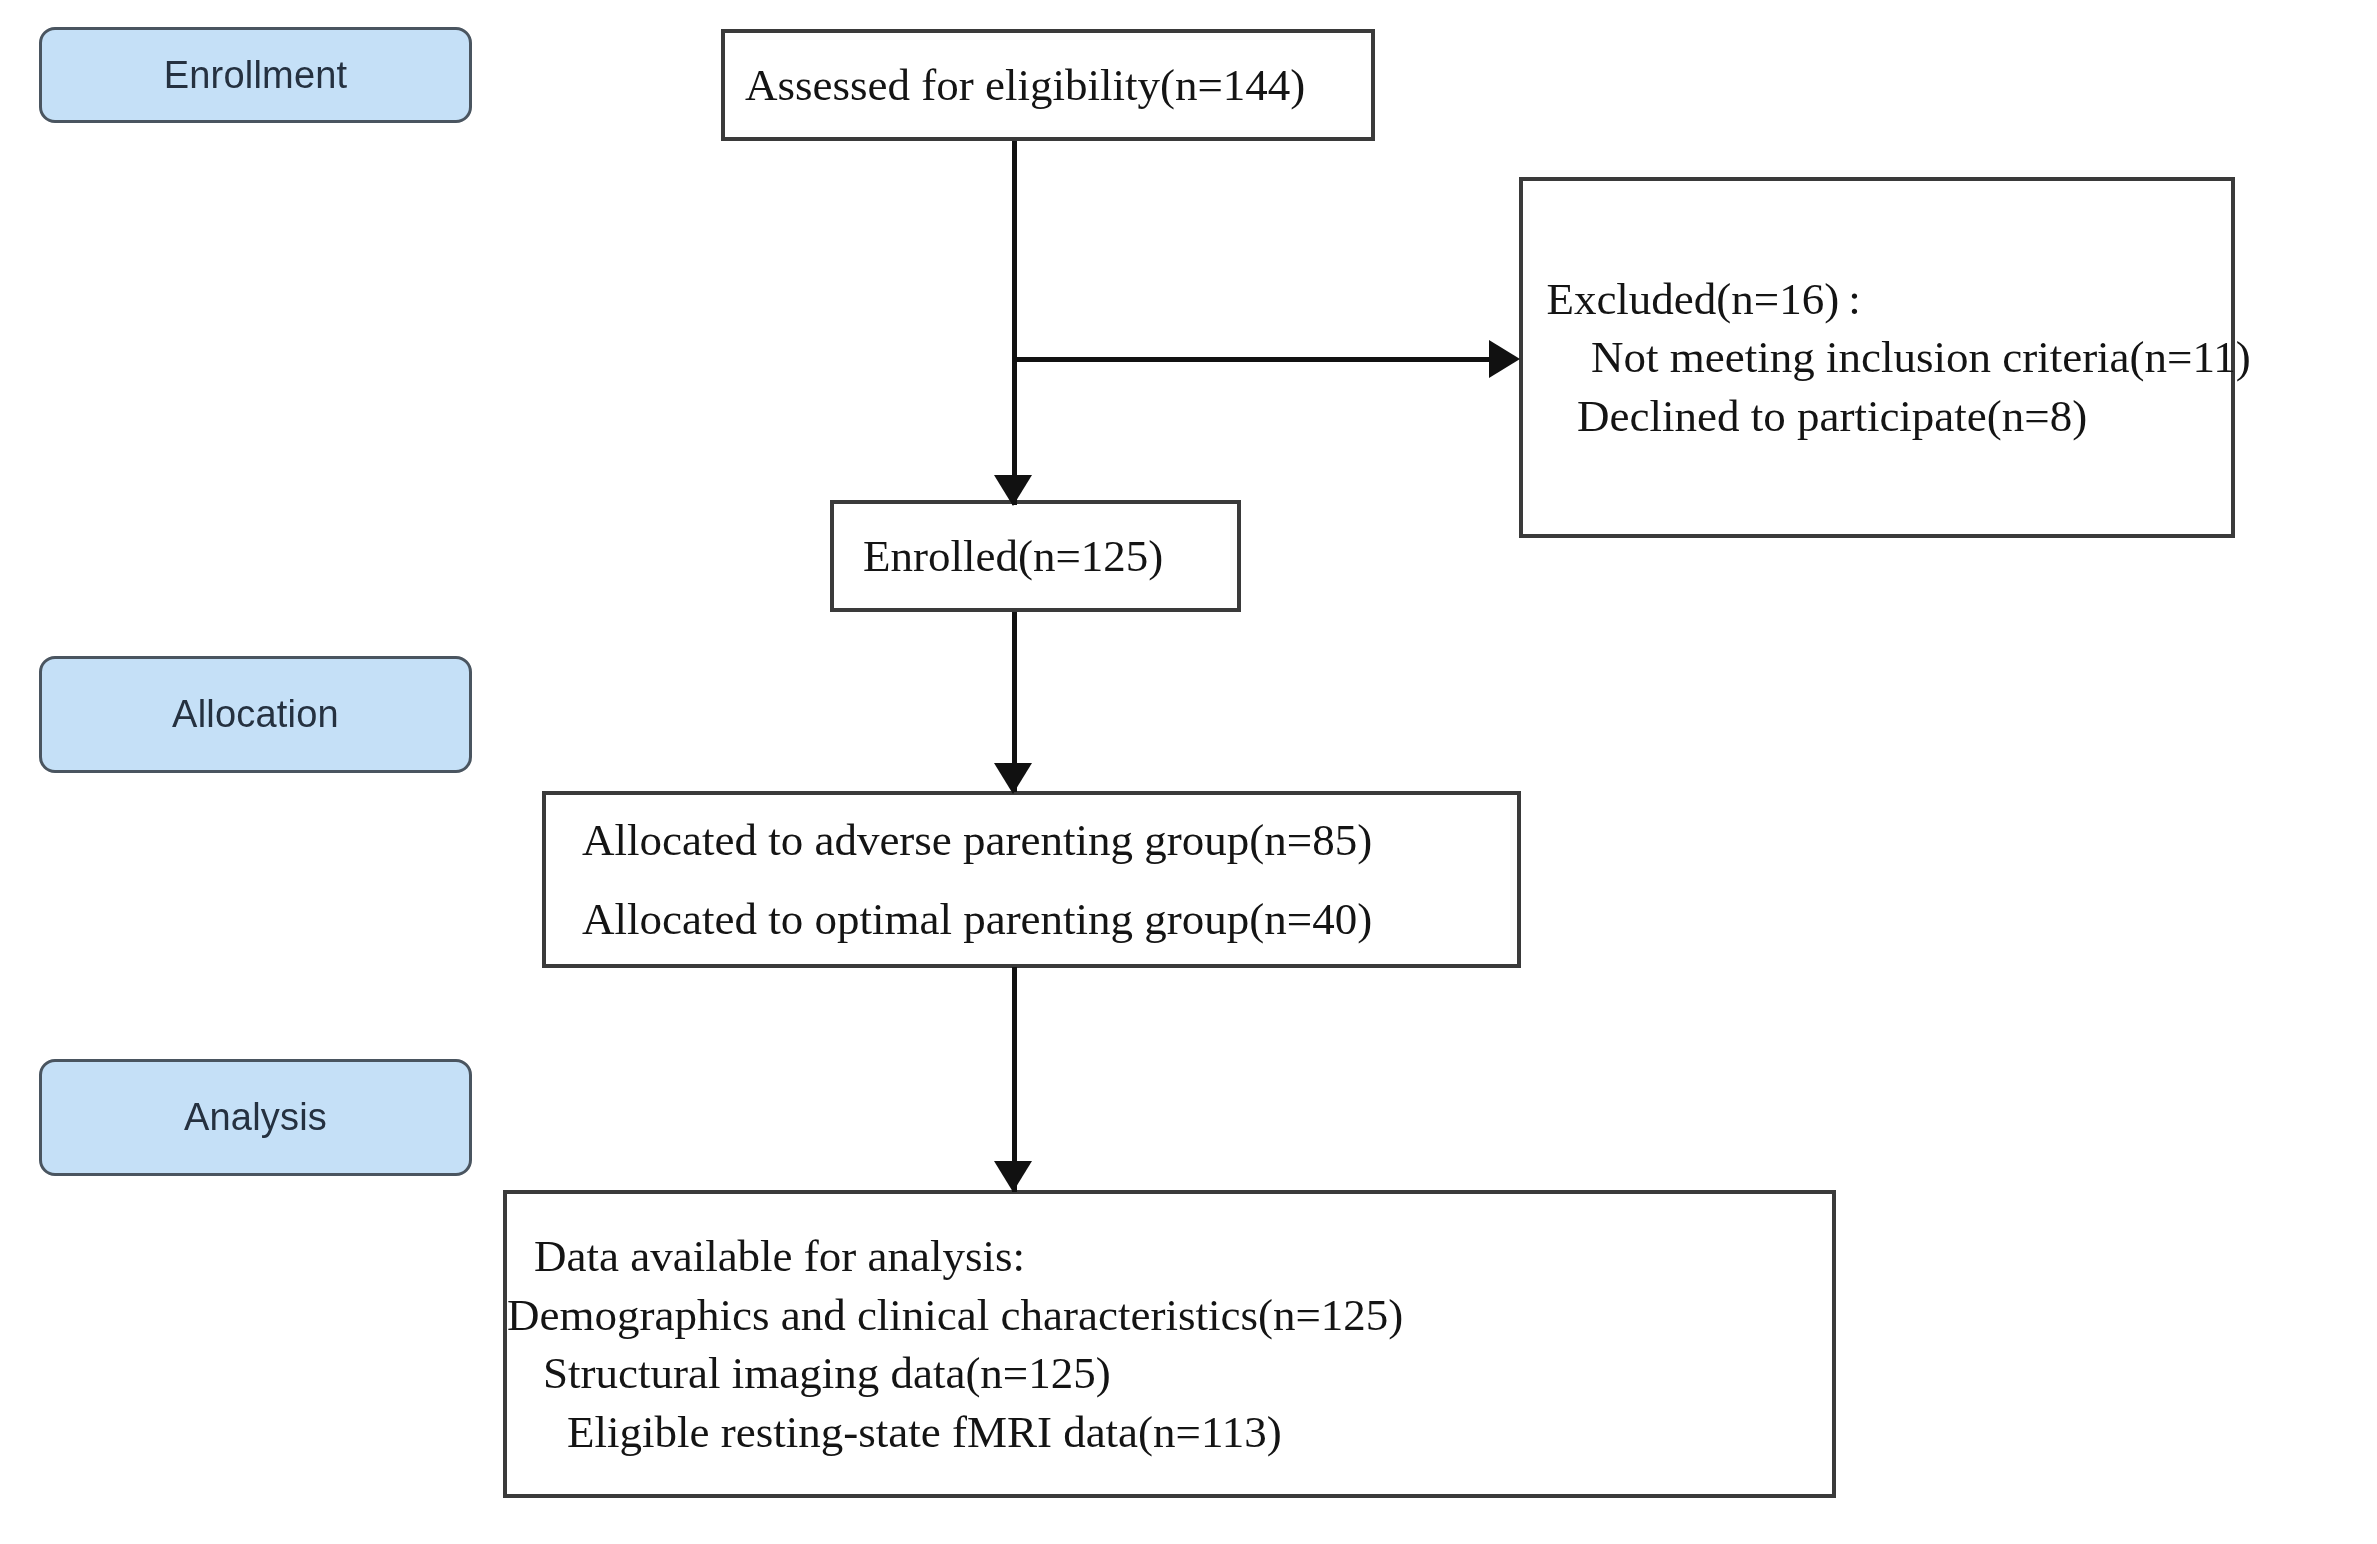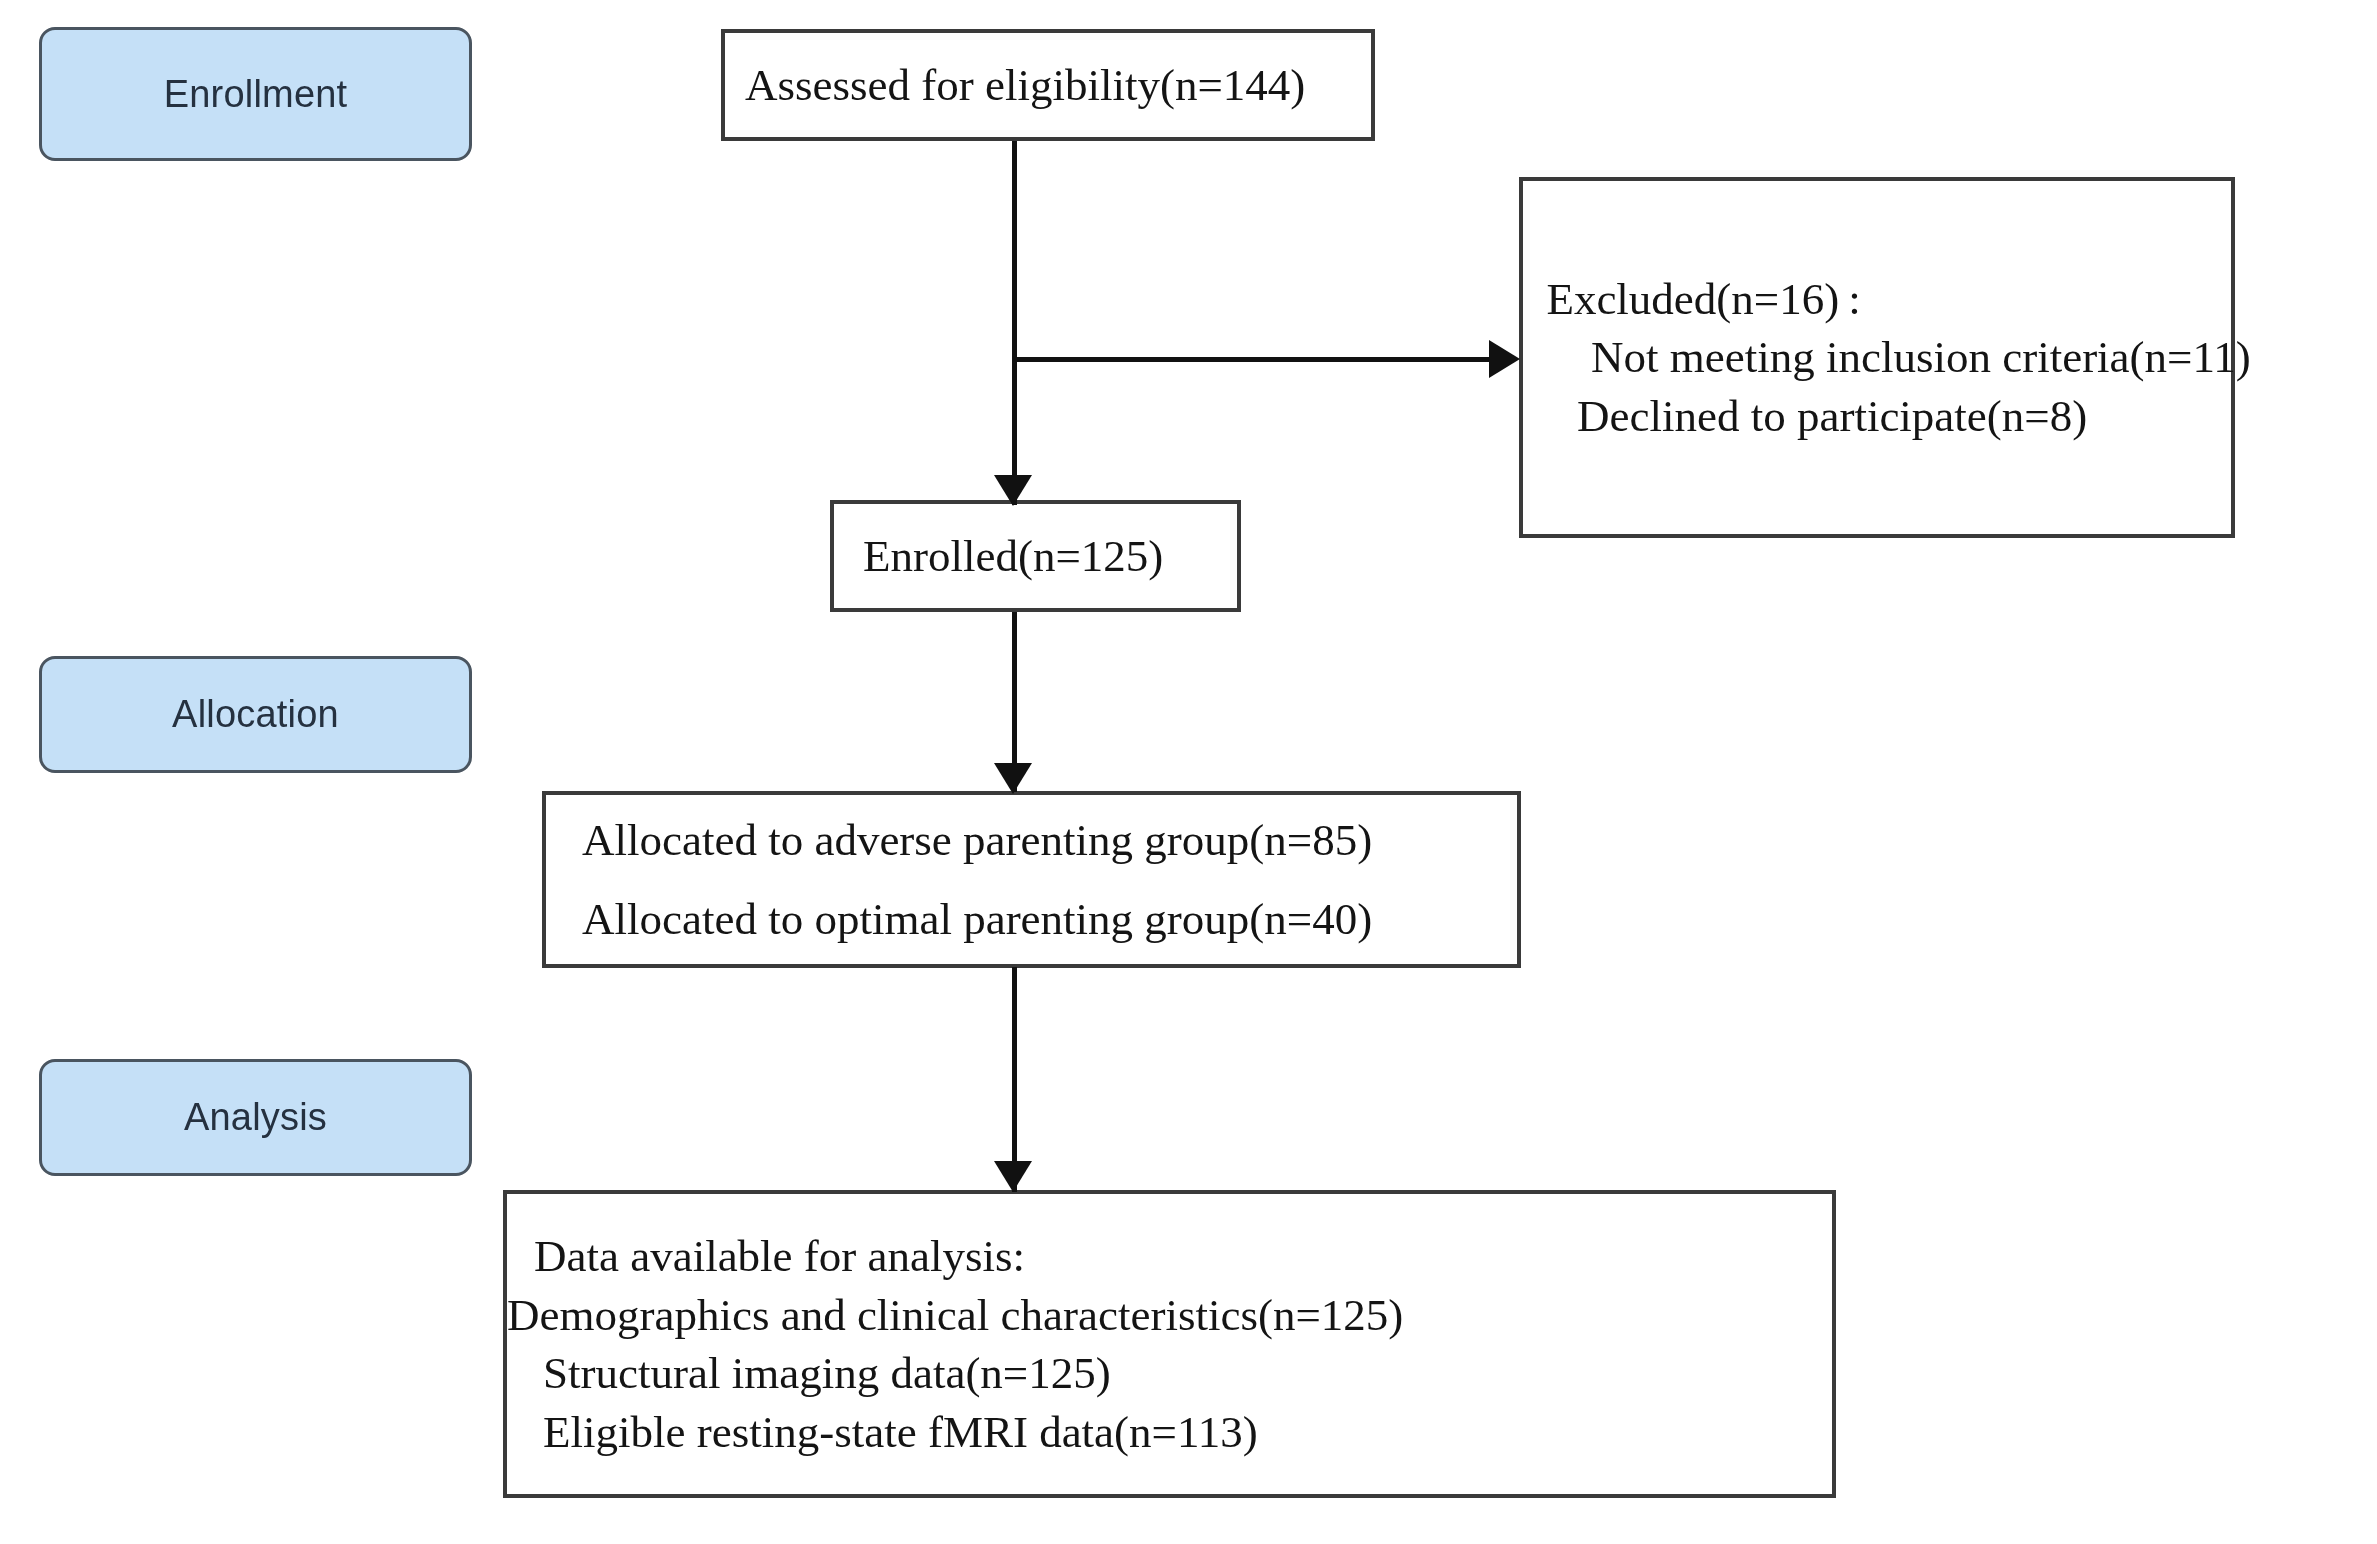--- a/index.html
+++ b/index.html
@@ -82,21 +82,21 @@
     border-top: 19px solid transparent;
     border-bottom: 19px solid transparent;
     border-left: 31px solid #111111;
   }
 </style>
 </head>
 <body>
 
 <div id="stage">
 
-  <div class="phase-pill" style="left:39px; top:27px; width:433px; height:134px;">
+  <div class="phase-pill" style="left:39px; top:27px; width:433px; height:96px;">
     <span>Enrollment</span>
   </div>
 
   <div class="phase-pill" style="left:39px; top:656px; width:433px; height:117px;">
     <span>Allocation</span>
   </div>
 
   <div class="phase-pill" style="left:39px; top:1059px; width:433px; height:117px;">
     <span>Analysis</span>
   </div>
@@ -117,21 +117,21 @@
 
   <div class="flow-box" style="left:542px; top:791px; width:979px; height:177px; align-items:flex-start;gap:20px;">
     <div class="line" style="font-size:45px; padding-left:36px;">Allocated to adverse parenting group(n=85)</div>
     <div class="line" style="font-size:45px; padding-left:36px;">Allocated to optimal parenting group(n=40)</div>
   </div>
 
   <div class="flow-box" style="left:503px; top:1190px; width:1333px; height:308px; align-items:flex-start;">
     <div class="line" style="font-size:45px; padding-left:27px;">Data available for analysis:</div>
     <div class="line" style="font-size:45px; ">Demographics and clinical characteristics(n=125)</div>
     <div class="line" style="font-size:45px; padding-left:36px;">Structural imaging data(n=125)</div>
-    <div class="line" style="font-size:45px; padding-left:36px;">Eligible resting-state fMRI data(n=113)</div>
+    <div class="line" style="font-size:45px; padding-left:60px;">Eligible resting-state fMRI data(n=113)</div>
   </div>
 
   <div class="conn-v" style="left:1012px; top:141px; height:364px;"></div>
   <div class="arrow-down" style="left:994px; top:475px;"></div>
 
   <div class="conn-h" style="left:1012px; top:357px; width:487px;"></div>
   <div class="arrow-right" style="left:1489px; top:340px;"></div>
 
   <div class="conn-v" style="left:1012px; top:612px; height:180px;"></div>
   <div class="arrow-down" style="left:994px; top:763px;"></div>

